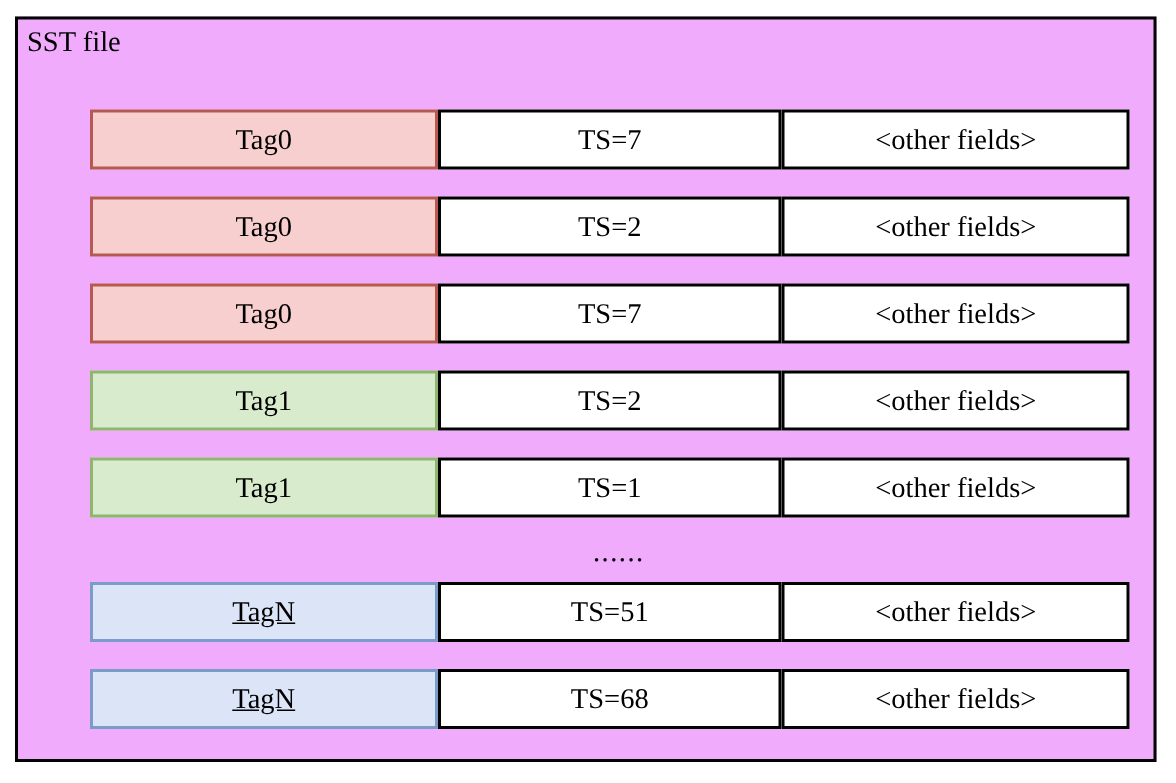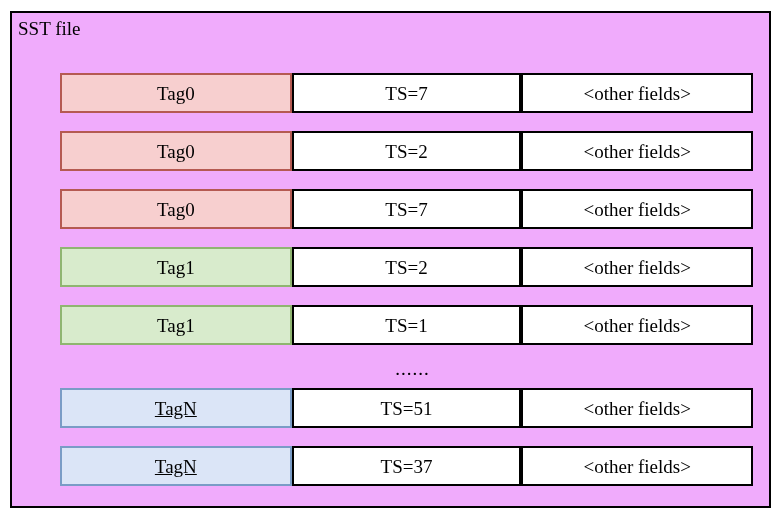--- a/index.html
+++ b/index.html
@@ -148,21 +148,21 @@
       </div>
       <div class="record-row" style="top: 375px;">
         <div class="cell cell-tag tag-blue">TagN</div>
         <div class="spacer-gap"></div>
         <div class="cell cell-ts">TS=51</div>
         <div class="cell cell-other">&lt;other fields&gt;</div>
       </div>
       <div class="record-row" style="top: 433px;">
         <div class="cell cell-tag tag-blue">TagN</div>
         <div class="spacer-gap"></div>
-        <div class="cell cell-ts">TS=37</div>
+        <div class="cell cell-ts">TS=68</div>
         <div class="cell cell-other">&lt;other fields&gt;</div>
       </div>
     </div>
 
   <div id="ellipsis-row" style="top: 340px;">
     <span class="dots">......</span>
   </div>
 
 </div>
 

